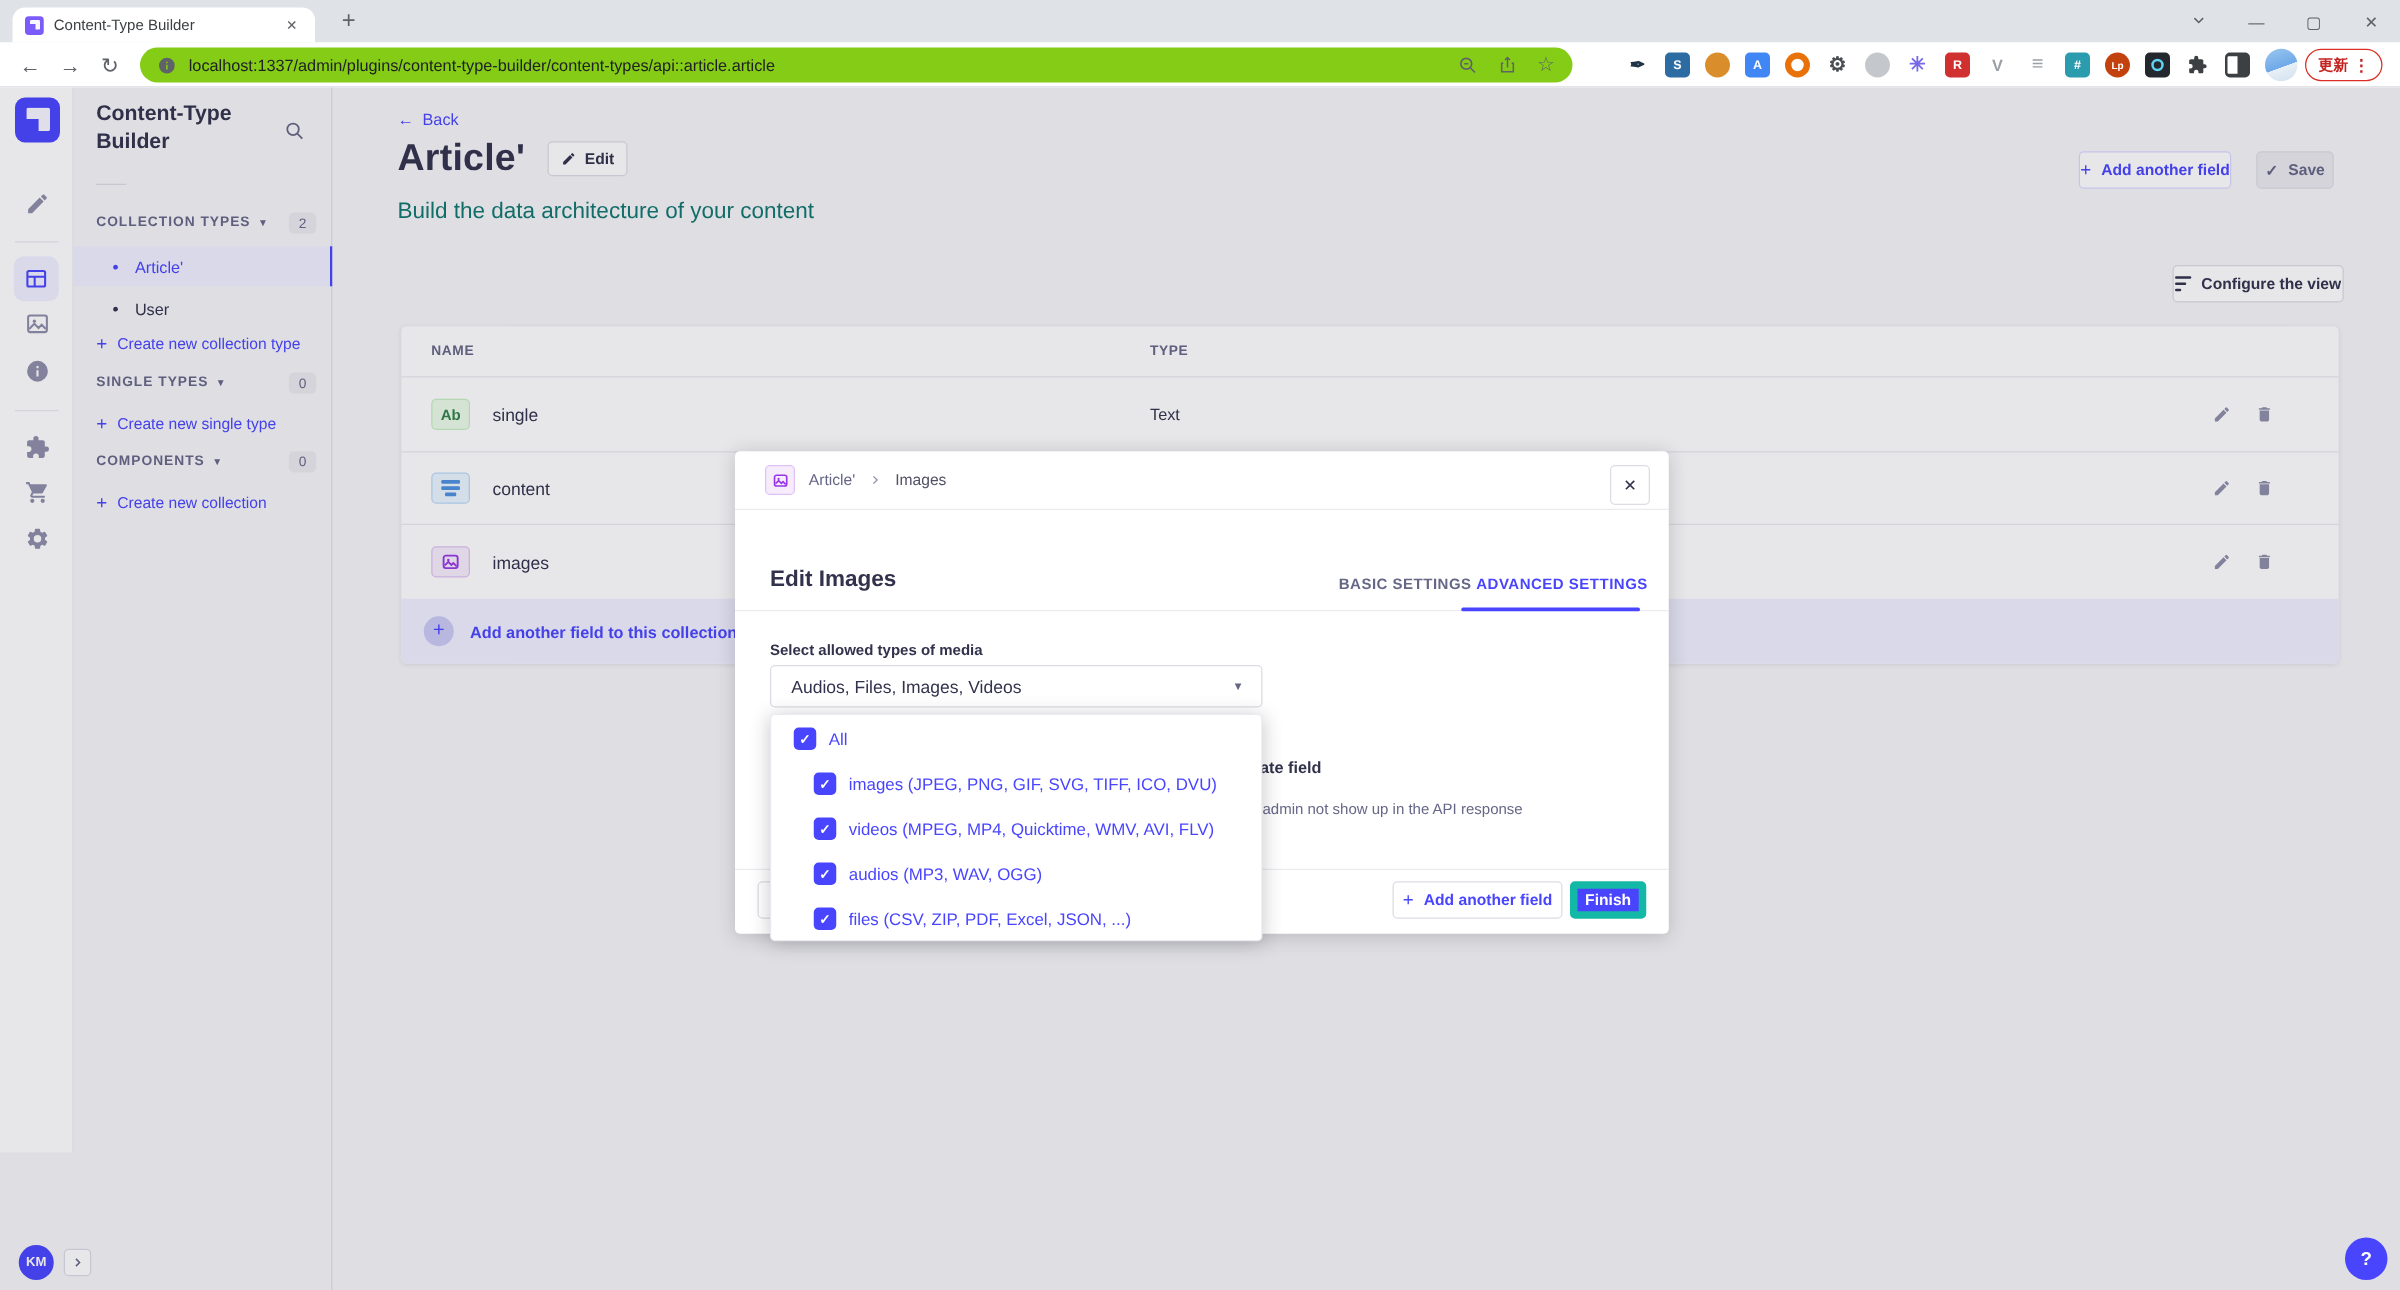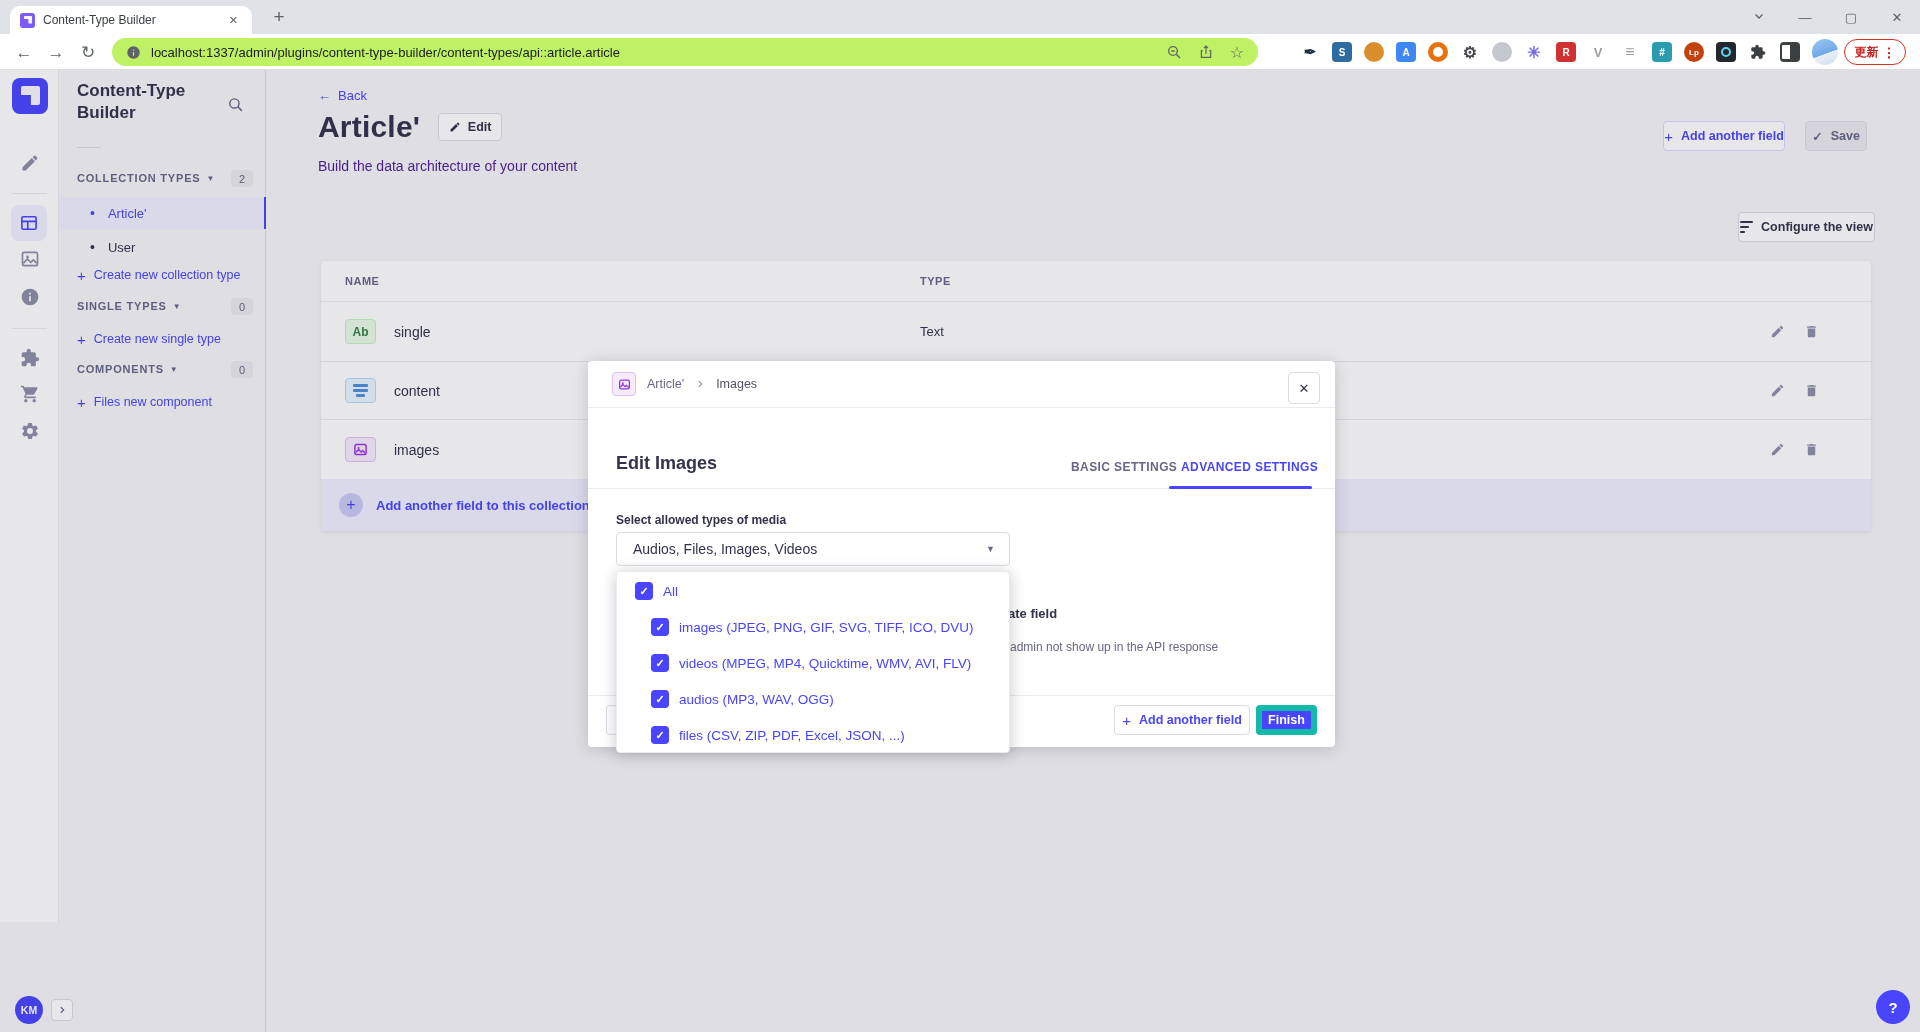--- a/index.html
+++ b/index.html
@@ -11,21 +11,21 @@
   .tab { position:absolute; left:10px; top:6px; width:242px; height:28px; background:#fff; border-radius:10px 10px 0 0; display:flex; align-items:center; padding:0 10px; }
   .favicon { width:15px; height:15px; border-radius:3px; background:#7b5cfa; position:relative; flex:0 0 auto; }
   .favicon::after { content:""; position:absolute; left:4px; top:3px; width:8px; height:8px; background:#fff; clip-path:polygon(0 0,100% 0,100% 100%,55% 100%,55% 45%,0 45%); opacity:.95; border-radius:1px; }
   .tab-title { flex:1; font-size:12px; color:#3c4043; padding-left:8px; white-space:nowrap; overflow:hidden; }
   .tab-close { font-size:11px; color:#5f6368; padding:2px 4px; cursor:default; }
   .newtab { position:absolute; left:266px; top:4px; font-size:19px; color:#5f6368; width:26px; height:26px; text-align:center; line-height:25px; }
   .wincontrols { position:absolute; right:0; top:0; height:34px; display:flex; align-items:center; }
   .wc { width:46px; text-align:center; color:#5f6368; font-size:13px; }
   .toolbar { position:absolute; left:0; top:34px; width:1920px; height:36px; background:#fff; border-bottom:1px solid #dadce0; }
   .navbtn { position:absolute; top:7px; width:24px; height:24px; text-align:center; line-height:23px; font-size:17px; color:#5f6368; }
-  .omnibox { position:absolute; left:112px; top:4px; width:1146px; height:28px; background:#bef264; border-radius:14px; display:flex; align-items:center; padding:0 14px; }
+  .omnibox { position:absolute; left:112px; top:4px; width:1146px; height:28px; background:#84cc16; border-radius:14px; display:flex; align-items:center; padding:0 14px; }
   .url { font-size:13px; color:#202124; margin-left:10px; white-space:nowrap; }
   .obx-spacer { flex:1; }
   .obx-ic { margin-left:16px; color:#5f6368; display:flex; }
   .exts { position:absolute; left:1300px; top:0; height:36px; display:flex; align-items:center; gap:12px; }
   .ext { width:20px; height:20px; border-radius:4px; display:flex; align-items:center; justify-content:center; font-size:10px; font-weight:700; color:#fff; flex:0 0 auto; }
   .ext.circle { border-radius:50%; }
   .avatar-photo { width:26px; height:26px; border-radius:50%; background:linear-gradient(160deg,#9cc7f0 0%,#6fa9e8 55%,#e9eff6 56%,#cfe0ef 100%); }
   .update-pill { position:absolute; left:1844px; top:5px; height:26px; width:62px; border:1.5px solid #d93025; border-radius:13px; display:flex; align-items:center; justify-content:center; gap:4px; color:#c5221f; font-size:12px; font-weight:700; background:#fff; }
   .i { display:block; }
 
@@ -51,21 +51,21 @@
   .bullet { font-size:14px; line-height:1; }
   .create-link { position:absolute; left:18px; height:20px; display:flex; align-items:center; gap:8px; color:#4945ff; font-size:12.5px; font-weight:500; }
   .create-link .plus { font-size:15px; font-weight:400; }
   .chev { font-size:8px; color:#666687; }
 
   .main { position:absolute; left:266px; top:0; right:0; bottom:0; background:#f6f6f9; }
   .back { position:absolute; left:52px; top:18px; display:flex; align-items:center; gap:7px; color:#4945ff; font-size:13px; }
   .h1row { position:absolute; left:52px; top:40px; display:flex; align-items:center; gap:18px; }
   .h1 { font-size:30px; font-weight:700; color:#32324d; letter-spacing:.2px; }
   .edit-btn { width:64px; height:28px; background:#fff; border:1px solid #dcdce4; border-radius:4px; display:flex; align-items:center; justify-content:center; gap:7px; font-size:12.5px; font-weight:600; color:#32324d; }
-  .subtitle { position:absolute; left:52px; top:88px; font-size:14px; color:#4c1d95; }
+  .subtitle { position:absolute; left:52px; top:88px; font-size:18px; color:#0f766e; }
   .btn { border-radius:4px; display:flex; align-items:center; justify-content:center; gap:8px; font-size:12.5px; font-weight:600; }
   .btn-addfield-top { position:absolute; left:1397px; top:51px; width:122px; height:30px; background:#fff; border:1px solid #d9d8ff; color:#4945ff; }
   .btn-save { position:absolute; left:1539px; top:51px; width:62px; height:30px; background:#eaeaef; border:1px solid #dcdce4; color:#666687; }
   .btn-configure { position:absolute; left:1472px; top:142px; width:137px; height:30px; background:#fff; border:1px solid #dcdce4; color:#32324d; }
   .plus-s { font-size:15px; font-weight:400; }
   .filter-ic { display:inline-flex; flex-direction:column; gap:2.5px; }
   .filter-ic span { height:2.5px; background:#32324d; border-radius:1px; }
   .filter-ic span:nth-child(1){width:13px;} .filter-ic span:nth-child(2){width:9px;} .filter-ic span:nth-child(3){width:5px;}
 
   .card { position:absolute; left:55px; top:191px; width:1550px; height:270px; background:#fff; border-radius:4px; box-shadow:0 1px 4px rgba(33,33,52,.1); }
@@ -299,21 +299,21 @@
         <span>Create new single type</span>
       </div>
 
       <div class="sec-head" style="top:289px">
         <span>COMPONENTS</span>
         <span class="chev">▼</span>
       </div>
       <div class="sec-badge" style="top:291px">0</div>
       <div class="create-link" style="top:322px">
         <span class="plus">+</span>
-        <span>Files new component</span>
+        <span>Create new collection</span>
       </div>
     </div>
 
     <div class="main">
       <div class="back">
         <span>←</span>
         <span>Back</span>
       </div>
       <div class="h1row">
         <span class="h1">Article'</span>

